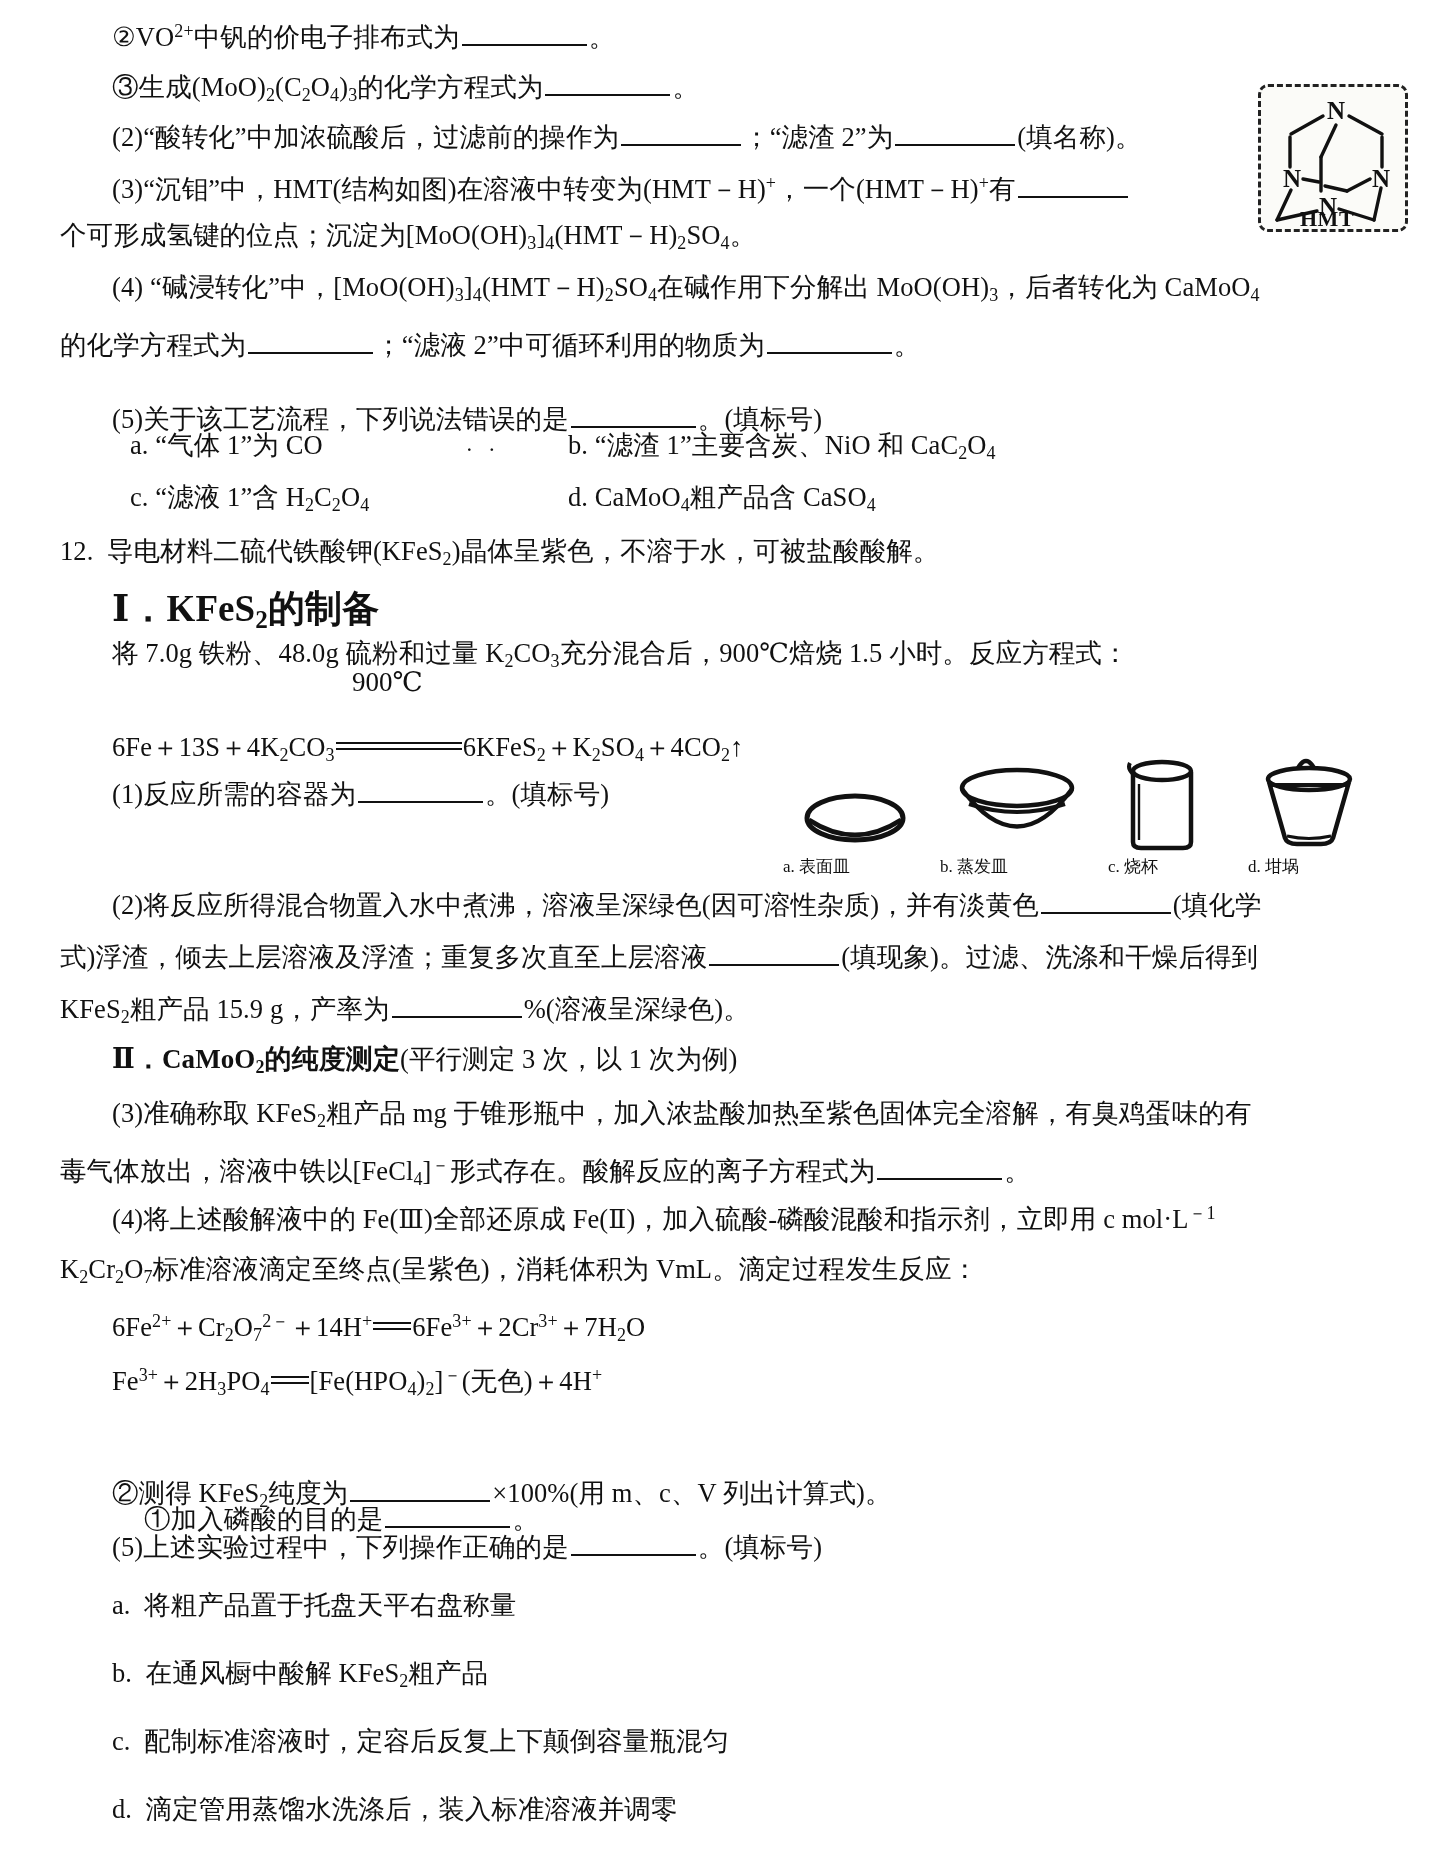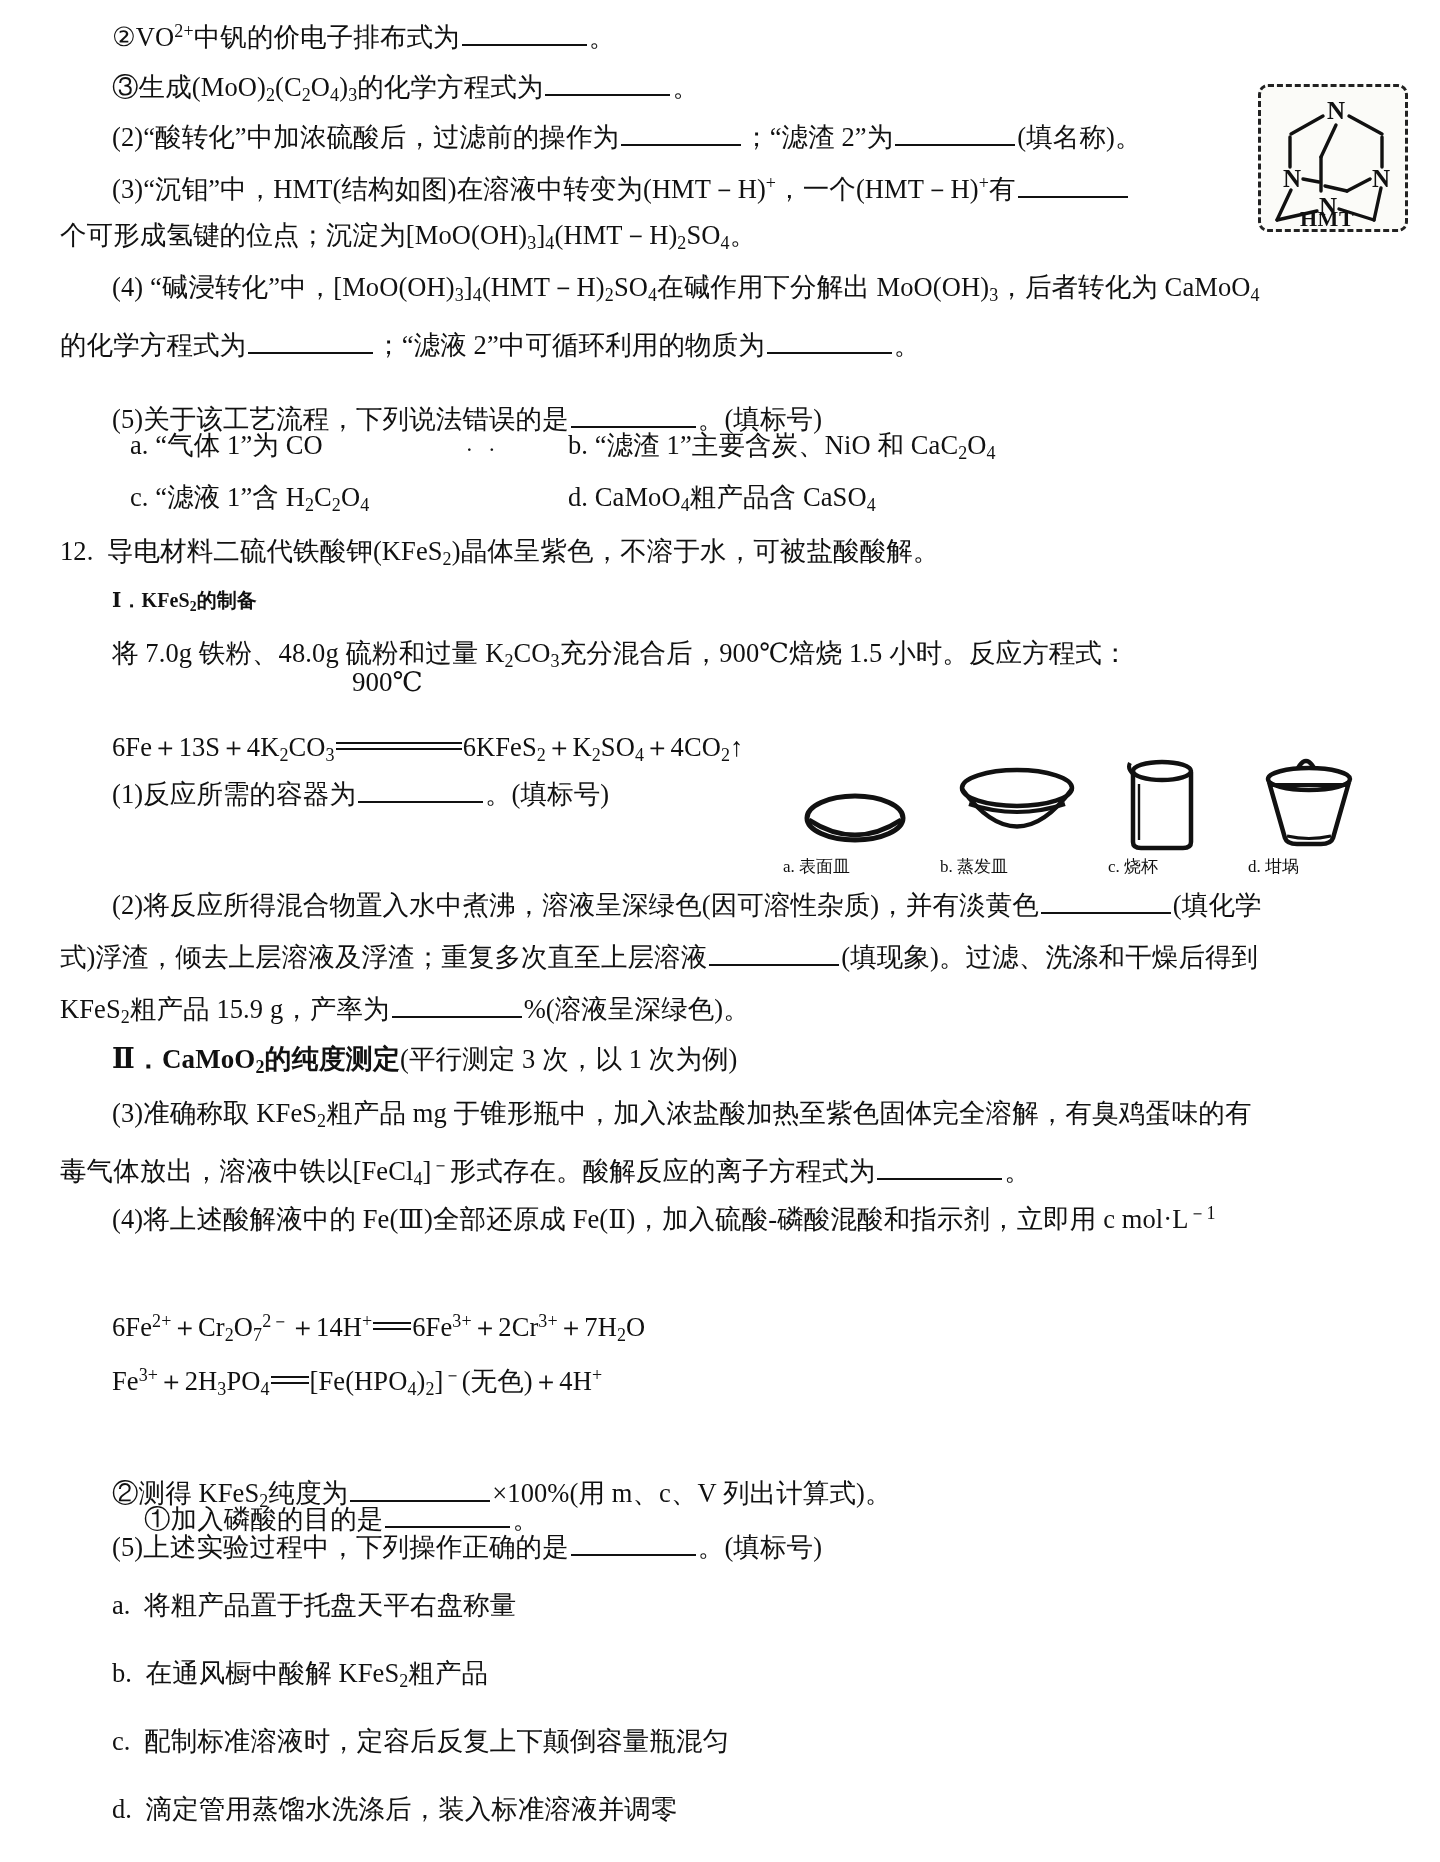--- a/index.html
+++ b/index.html
@@ -177,21 +177,21 @@
     <span>c.</span>&nbsp;<span>“滤液 1”含 H</span><sub>2</sub><span>C</span><sub>2</sub><span>O</span><sub>4</sub>
   </div>
   <div class="line" style="left:568px; top:484px;">
     <span>d.</span>&nbsp;<span>CaMoO</span><sub>4</sub><span>粗产品含 CaSO</span><sub>4</sub>
   </div>
 
   <div class="line" style="left:60px; top:538px;">
     <span>12.</span>&nbsp;&nbsp;<span>导电材料二硫代铁酸钾(KFeS</span><sub>2</sub><span>)晶体呈紫色，不溶于水，可被盐酸酸解。</span>
   </div>
 
-  <div class="line bold" style="left:112px; top:590px; font-size:20px;">
+  <div class="line bold" style="left:112px; top:590px; font-size:37px;">
     <span>Ⅰ．KFeS</span><sub>2</sub><span>的制备</span>
   </div>
 
   <div class="line" style="left:112px; top:640px;">
     <span>将 7.0g 铁粉、48.0g 硫粉和过量 K</span><sub>2</sub><span>CO</span><sub>3</sub><span>充分混合后，900℃焙烧 1.5 小时。反应方程式：</span>
   </div>
 
   <div class="line" style="left:112px; top:700px;margin-top:34px;">
     <span>6Fe＋13S＋4K</span><sub>2</sub><span>CO</span><sub>3</sub><span class="eq-bar" style="width:126px;"></span><span>6KFeS</span><sub>2</sub><span>＋K</span><sub>2</sub><span>SO</span><sub>4</sub><span>＋4CO</span><sub>2</sub><span>↑</span>
   </div>
@@ -256,20 +256,23 @@
   <div class="line" style="left:112px; top:1100px;">
     <span>(3)准确称取 KFeS</span><sub>2</sub><span>粗产品  mg 于锥形瓶中，加入浓盐酸加热至紫色固体完全溶解，有臭鸡蛋味的有</span>
   </div>
   <div class="line" style="left:60px; top:1152px;">
     <span>毒气体放出，溶液中铁以[FeCl</span><sub>4</sub><span>]</span><sup>－</sup><span>形式存在。酸解反应的离子方程式为</span><span class="blank bl-125"></span><span>。</span>
   </div>
 
   <div class="line" style="left:112px; top:1204px;">
     <span>(4)将上述酸解液中的 Fe(Ⅲ)全部还原成 Fe(Ⅱ)，加入硫酸-磷酸混酸和指示剂，立即用 c mol·L</span><sup>－1</sup>
   </div>
+  <div class="line" style="left:60px; top:1256px;">
+    <span>K</span><sub>2</sub><span>Cr</span><sub>2</sub><span>O</span><sub>7</sub><span>标准溶液滴定至终点(呈紫色)，消耗体积为 VmL。滴定过程发生反应：</span>
+  </div>
 
   <div class="line" style="left:112px; top:1312px;">
     <span>6Fe</span><sup>2+</sup><span>＋Cr</span><sub>2</sub><span>O</span><sub>7</sub><sup>2－</sup><span>＋14H</span><sup>+</sup><span class="eq-bar"></span><span>6Fe</span><sup>3+</sup><span>＋2Cr</span><sup>3+</sup><span>＋7H</span><sub>2</sub><span>O</span>
   </div>
 
   <div class="line" style="left:112px; top:1366px;">
     <span>Fe</span><sup>3+</sup><span>＋2H</span><sub>3</sub><span>PO</span><sub>4</sub><span class="eq-bar"></span><span>[Fe(HPO</span><sub>4</sub><span>)</span><sub>2</sub><span>]</span><sup>－</sup><span>(无色)＋4H</span><sup>+</sup>
   </div>
 
   <div class="line" style="left:112px; top:1500px;margin-left:32px;">

